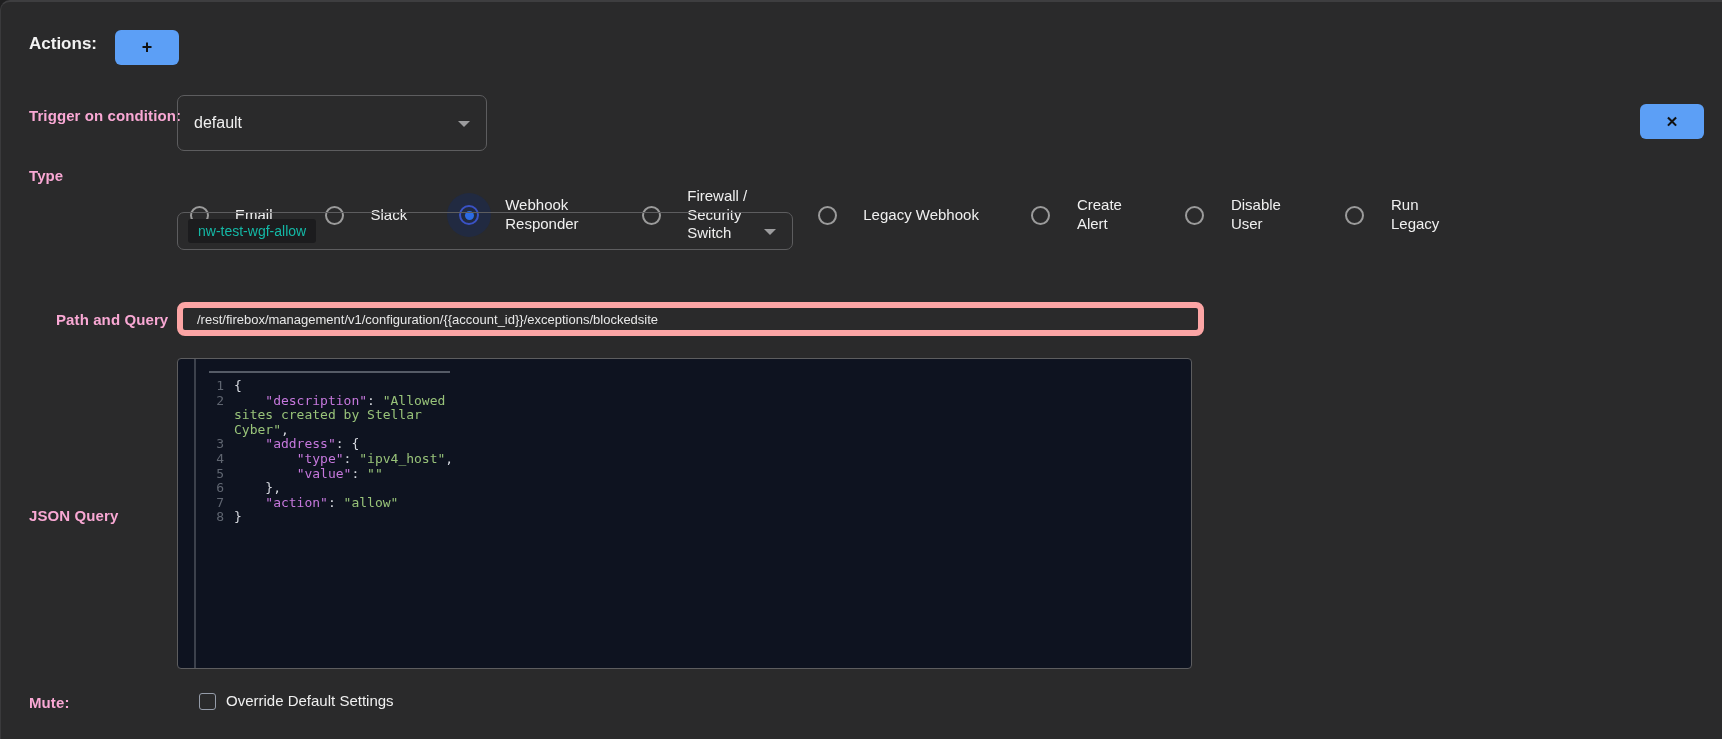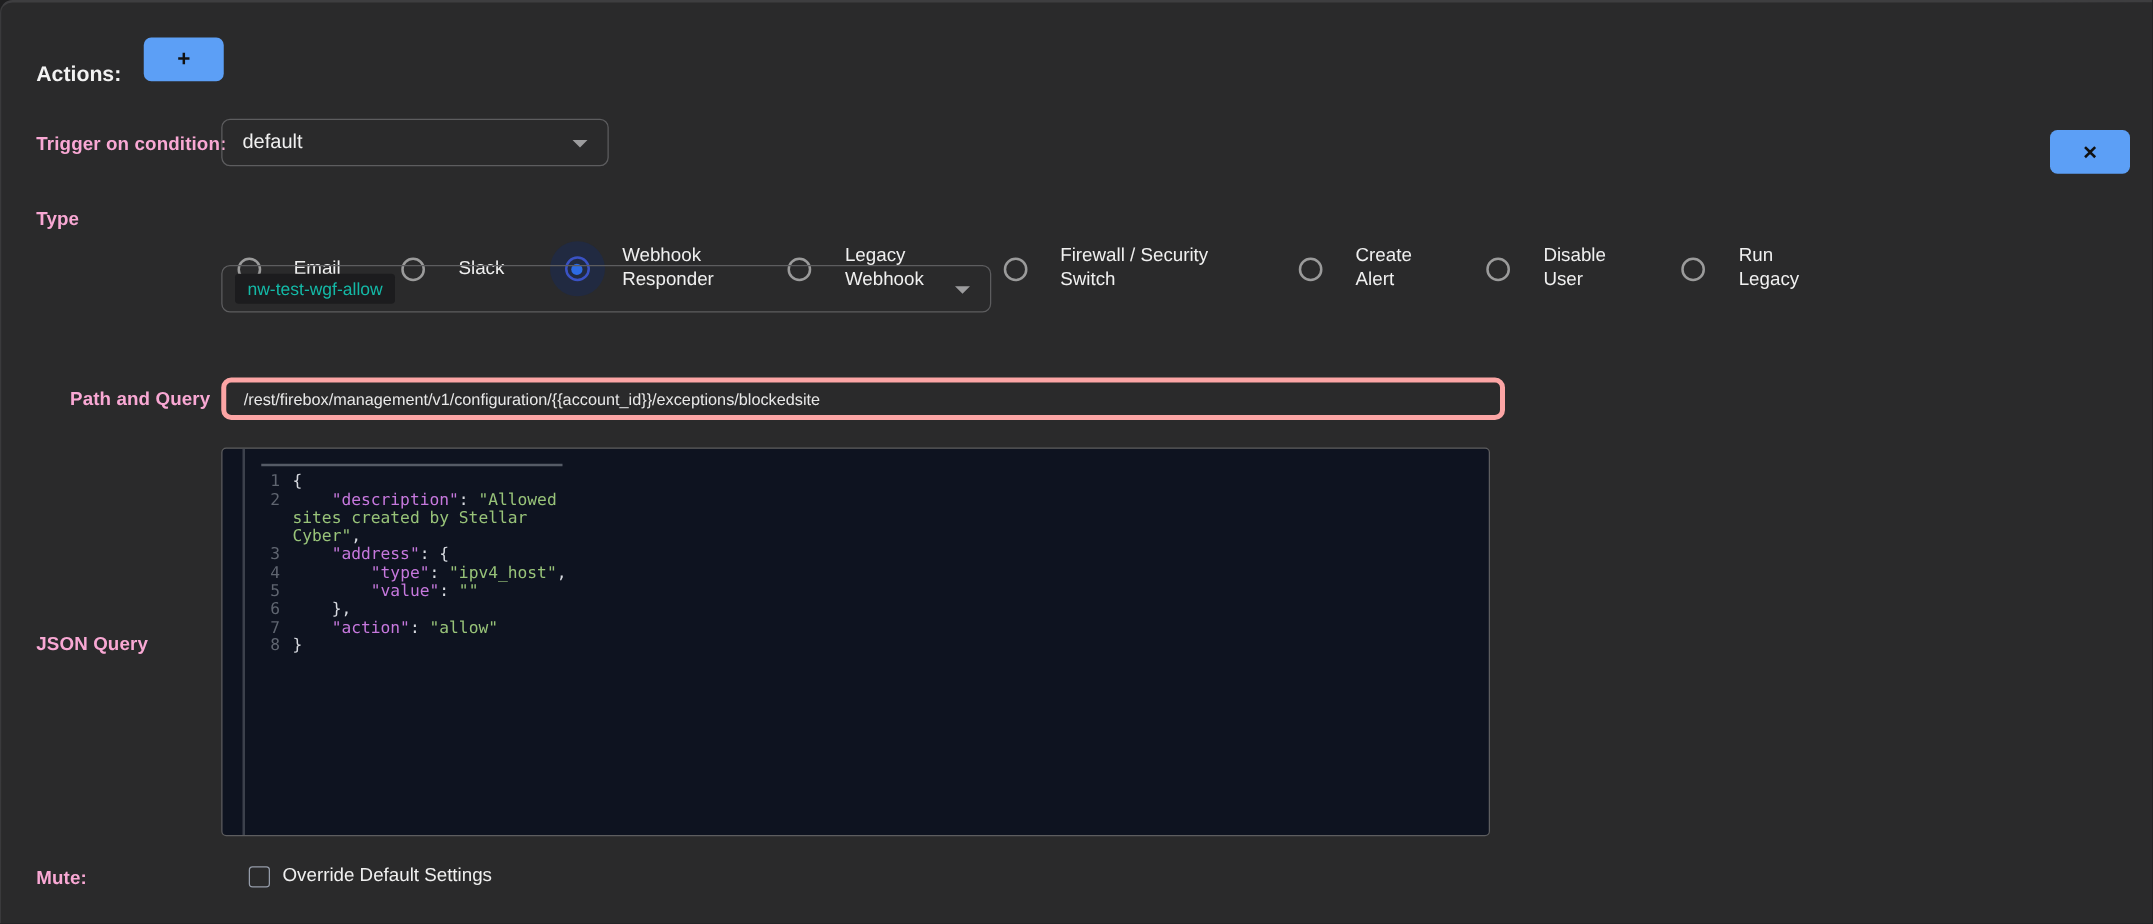--- a/index.html
+++ b/index.html
@@ -21,21 +21,21 @@
     position: absolute;
     left: 28px;
     color: #f9a8d4;
     font-size: 15px;
     font-weight: 600;
     letter-spacing: 0.1px;
   }
 
   
   .actions-label {
-    position: absolute; left: 28px; top: 48px;
+    position: absolute; left: 28px; top: 32px;
     color: #f2f2f2; font-size: 17px; font-weight: 600;
   }
   .btn-blue {
     position: absolute;
     width: 64px; height: 35px;
     background: #5c9ff6;
     border: none; border-radius: 6px;
     color: #111; font-size: 18px; font-weight: 700;
     display: flex; align-items: center; justify-content: center;
     cursor: pointer;
@@ -46,21 +46,21 @@
 
   
   .dropdown {
     position: absolute;
     background: transparent;
     border: 1px solid #5d5d5f;
     border-radius: 7px;
     display: flex; align-items: center;
     cursor: pointer;
   }
-  .dd-trigger { left: 176px; top: 93px; width: 310px; height: 38px; padding: 0 16px; }
+  .dd-trigger { left: 176px; top: 93px; width: 310px; height: 56px; padding: 0 16px; }
   .dd-trigger .dd-value { color: #f0f0f0; font-size: 16px; }
   .dd-responder { left: 176px; top: 210px; width: 616px; height: 38px; padding: 0 10px; }
   .caret {
     position: absolute; right: 16px; top: 50%;
     margin-top: -2px;
     width: 0; height: 0;
     border-left: 6px solid transparent;
     border-right: 6px solid transparent;
     border-top: 6px solid #9c9c9e;
   }
@@ -102,21 +102,21 @@
   .radio-item:nth-child(5) .radio-label { max-width: 142px; }
   .radio-item:nth-child(6) .radio-label { max-width: 56px; }
   .radio-item:nth-child(7) .radio-label { max-width: 62px; }
   .radio-item:nth-child(8) .radio-label { max-width: 50px; }
 
   
   .path-input {
     position: absolute; left: 176px; top: 300px;
     width: 1027px; height: 34px;
     background: transparent;
-    border: 4px solid #fca5a5; border-radius: 8px;
+    border: 6px solid #fca5a5; border-radius: 8px;
     color: #e8e8e8; font-size: 13px;
     padding: 0 14px;
     font-family: "Liberation Sans", sans-serif;
   }
 
   
   .editor {
     position: absolute; left: 176px; top: 356px;
     width: 1015px; height: 311px;
     background: #0e1320;
@@ -214,29 +214,29 @@
           </span>
         </span>
         <span class="radio-label">Webhook Responder</span>
       </div>
       <div class="radio-item">
         <span class="radio-halo">
           <span class="radio-ring">
             <span class="radio-dot"></span>
           </span>
         </span>
+        <span class="radio-label">Firewall / Security Switch</span>
+      </div>
+      <div class="radio-item">
+        <span class="radio-halo">
+          <span class="radio-ring">
+            <span class="radio-dot"></span>
+          </span>
+        </span>
         <span class="radio-label">Legacy Webhook</span>
-      </div>
-      <div class="radio-item">
-        <span class="radio-halo">
-          <span class="radio-ring">
-            <span class="radio-dot"></span>
-          </span>
-        </span>
-        <span class="radio-label">Firewall / Security Switch</span>
       </div>
       <div class="radio-item">
         <span class="radio-halo">
           <span class="radio-ring">
             <span class="radio-dot"></span>
           </span>
         </span>
         <span class="radio-label">Create Alert</span>
       </div>
       <div class="radio-item">

